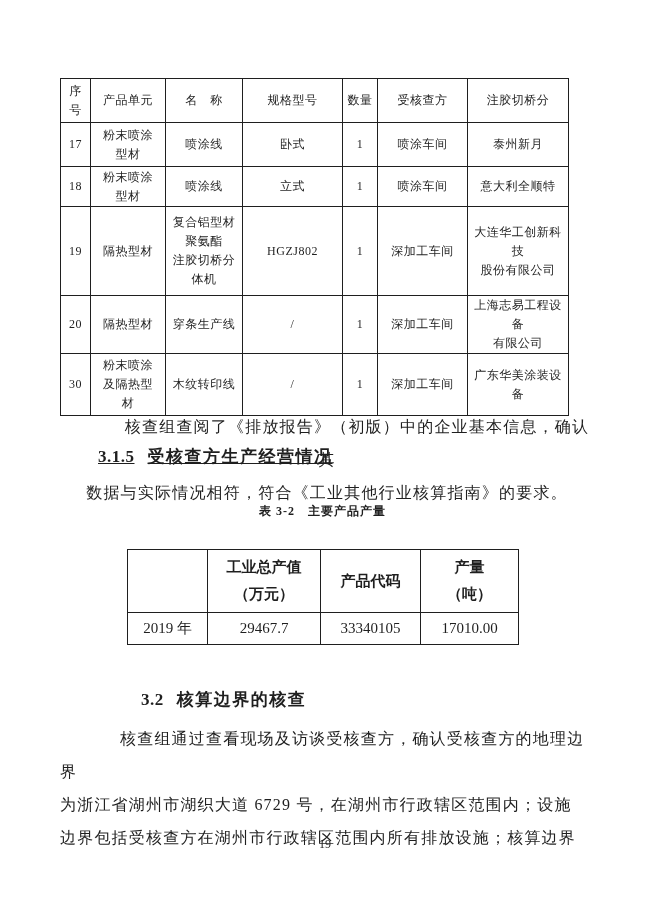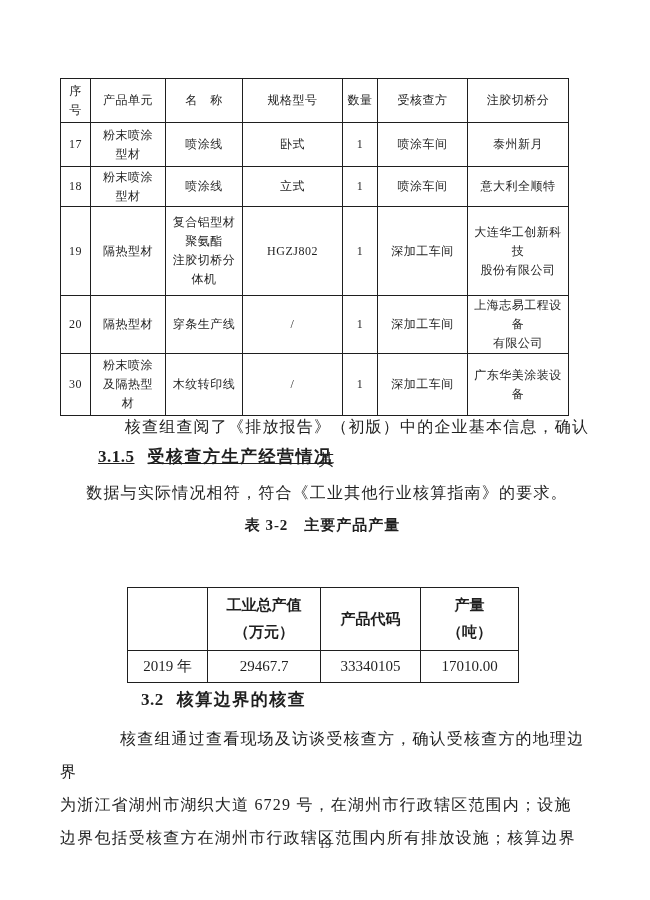--- a/index.html
+++ b/index.html
@@ -15,26 +15,26 @@
   }
   
   .equipment-table{left:60px;top:78px;width:508px;font-size:12px;line-height:19px;letter-spacing:.5px;}
   .equipment-table tr.row-hdr{height:44px;}
   .equipment-table tr.row-17{height:44px;}
   .equipment-table tr.row-18{height:40px;}
   .equipment-table tr.row-19{height:89px;}
   .equipment-table tr.row-20{height:40px;}
   .equipment-table tr.row-21{height:62px;}
   
-  .production-table{left:127px;top:587px;width:391px;font-size:15px;border-radius:28px;}
+  .production-table{left:127px;top:549px;width:391px;font-size:15px;border-radius:28px;}
   .production-table th{font-weight:bold;line-height:27px;height:62px;}
   .production-table td{height:31px;}
   .table-caption{
-    position:absolute;left:127px;top:516px;width:391px;text-align:center;
-    font-size:15px;font-weight:bold;letter-spacing:1px;
+    position:absolute;left:127px;top:503px;width:391px;text-align:center;
+    font-size:12px;font-weight:bold;letter-spacing:1px;
   }
   
   .para{
     position:absolute;left:60px;width:534px;font-size:16px;line-height:33px;
     letter-spacing:1.2px;white-space:pre-line;text-indent:60px;
   }
   #para1{top:410px;text-align:center;}
   #para2{top:496px;line-height:22px;}
   #para3{top:722px;}
   .heading{position:absolute;left:98px;font-size:17px;font-weight:bold;line-height:22px;}

